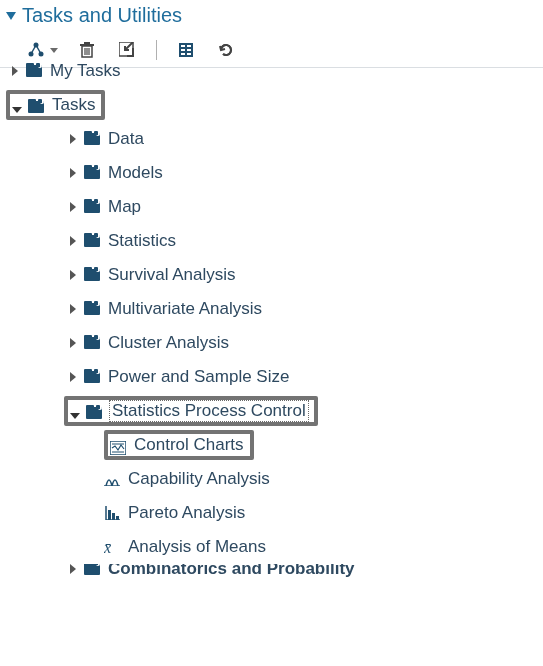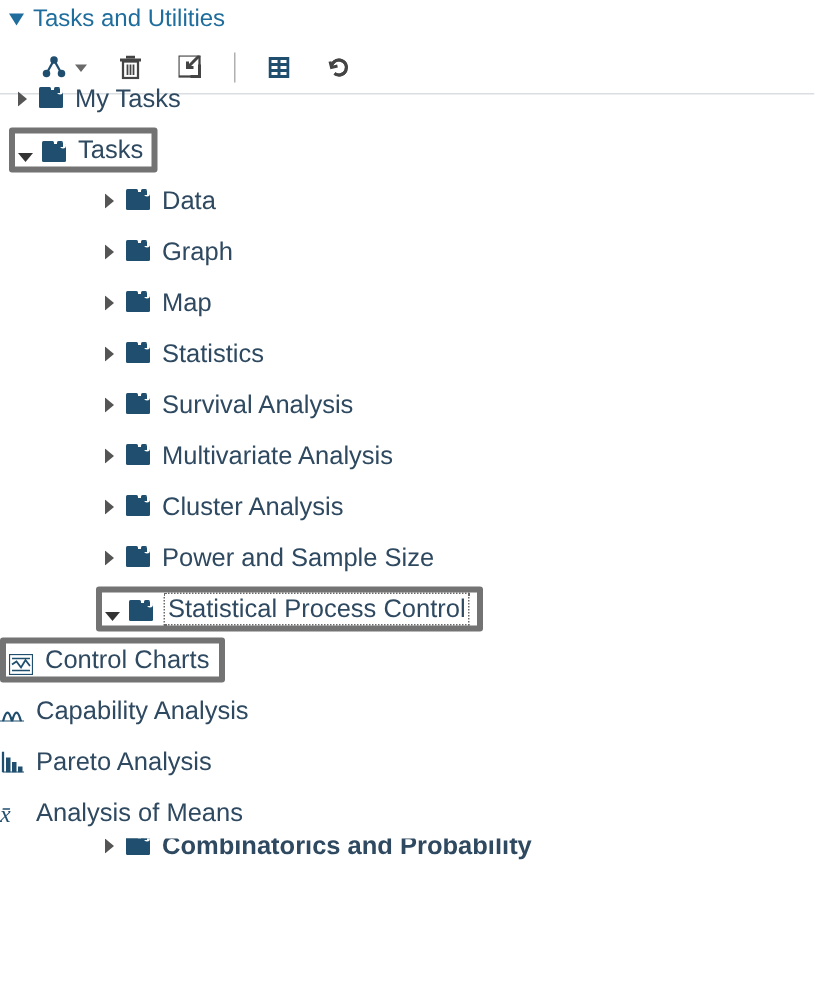--- a/index.html
+++ b/index.html
@@ -23,21 +23,21 @@
     }
     .panel-header .collapse-caret {
       width: 0; height: 0;
       border-left: 5px solid transparent;
       border-right: 5px solid transparent;
       border-top: 8px solid #1f6d9c;
       margin-right: 2px;
     }
     .panel-title {
       color: #1f6d9c;
-      font-size: 16px;
+      font-size: 20px;
     }
     .toolbar {
       padding: 4px 32px 0 28px;
       display: flex;
       align-items: center;
       gap: 18px;
       border-bottom: 1px solid #dadee2;
       padding-bottom: 6px;
       margin-bottom: 0;
     }
@@ -70,21 +70,21 @@
       width: 10px; height: 10px; display: inline-flex; align-items: center; justify-content: center;
       margin-right: 6px;
       color: #444;
     }
     .row .label {
       color: #2e4960;
       font-size: 17px;
     }
     .lvl0 { padding-left: 10px; }
     .lvl1 { padding-left: 68px; }
-    .lvl2 { }
+    .lvl2 { padding-left: 104px; }
     .clipped { margin-top: -16px; }
     .highlight {
       border: 4px solid #737373;
       border-radius: 2px;
       display: inline-flex;
       align-items: flex-end;
       padding: 1px 6px 1px 2px;
     }
     .highlight-offset { margin-left: -4px; }
     .dotted-sel {
@@ -260,21 +260,21 @@
   <div class="lvl1">
       <div class="row">
     <span class="expander">
           <svg width="6" height="10">
             <use href="#tri-right"></use>
           </svg>
         </span>
     <svg width="18" height="16">
           <use href="#folder-icon"></use>
         </svg>
-    <span class="label" style="margin-left:6px">Graph</span>
+    <span class="label" style="margin-left:6px">Models</span>
   </div>
     </div>
 
   <div class="lvl1">
       <div class="row">
     <span class="expander">
           <svg width="6" height="10">
             <use href="#tri-right"></use>
           </svg>
         </span>
@@ -360,21 +360,21 @@
       <div class="row">
     <span class="highlight highlight-offset">
       <span class="expander">
             <svg width="10" height="6">
               <use href="#tri-down"></use>
             </svg>
           </span>
       <svg width="18" height="16">
             <use href="#folder-icon"></use>
           </svg>
-      <span class="label dotted-sel" style="margin-left:6px">Statistical Process Control</span>
+      <span class="label dotted-sel" style="margin-left:6px">Statistics Process Control</span>
     </span>
   </div>
     </div>
 
   <div class="lvl2">
       <div class="row">
     <span class="highlight">
       <svg width="16" height="14">
             <use href="#control-chart-icon"></use>
           </svg>

